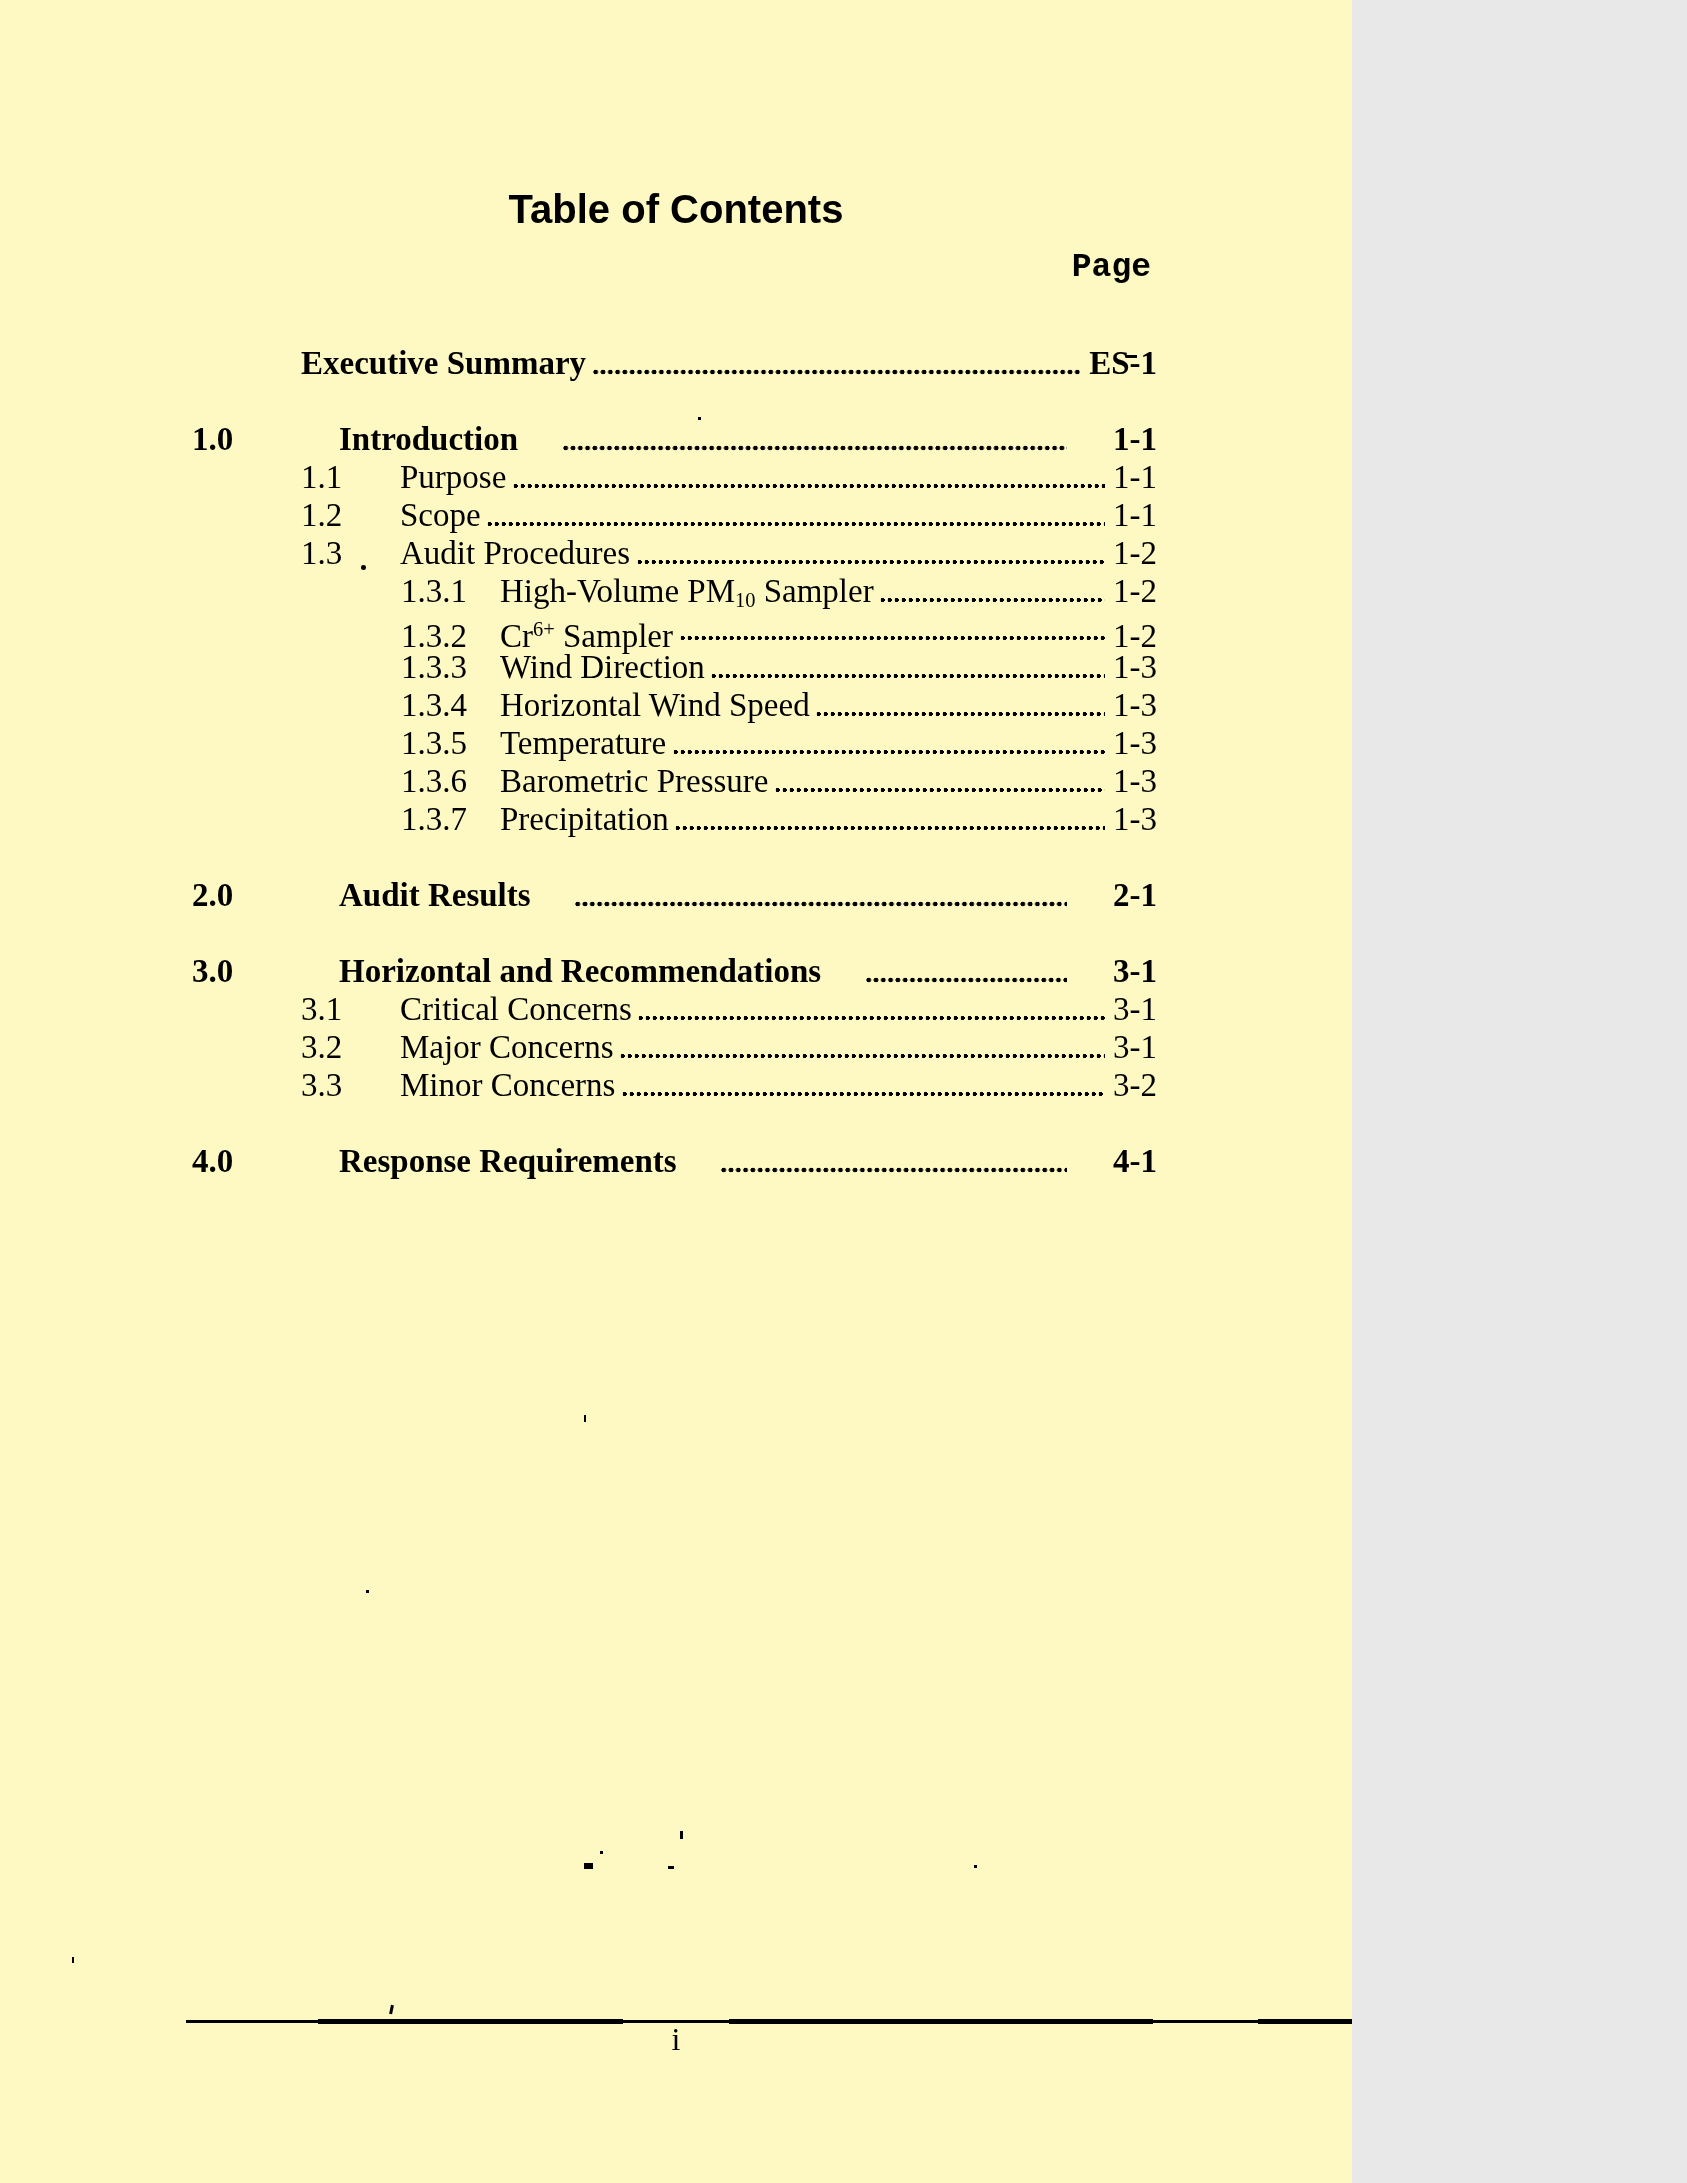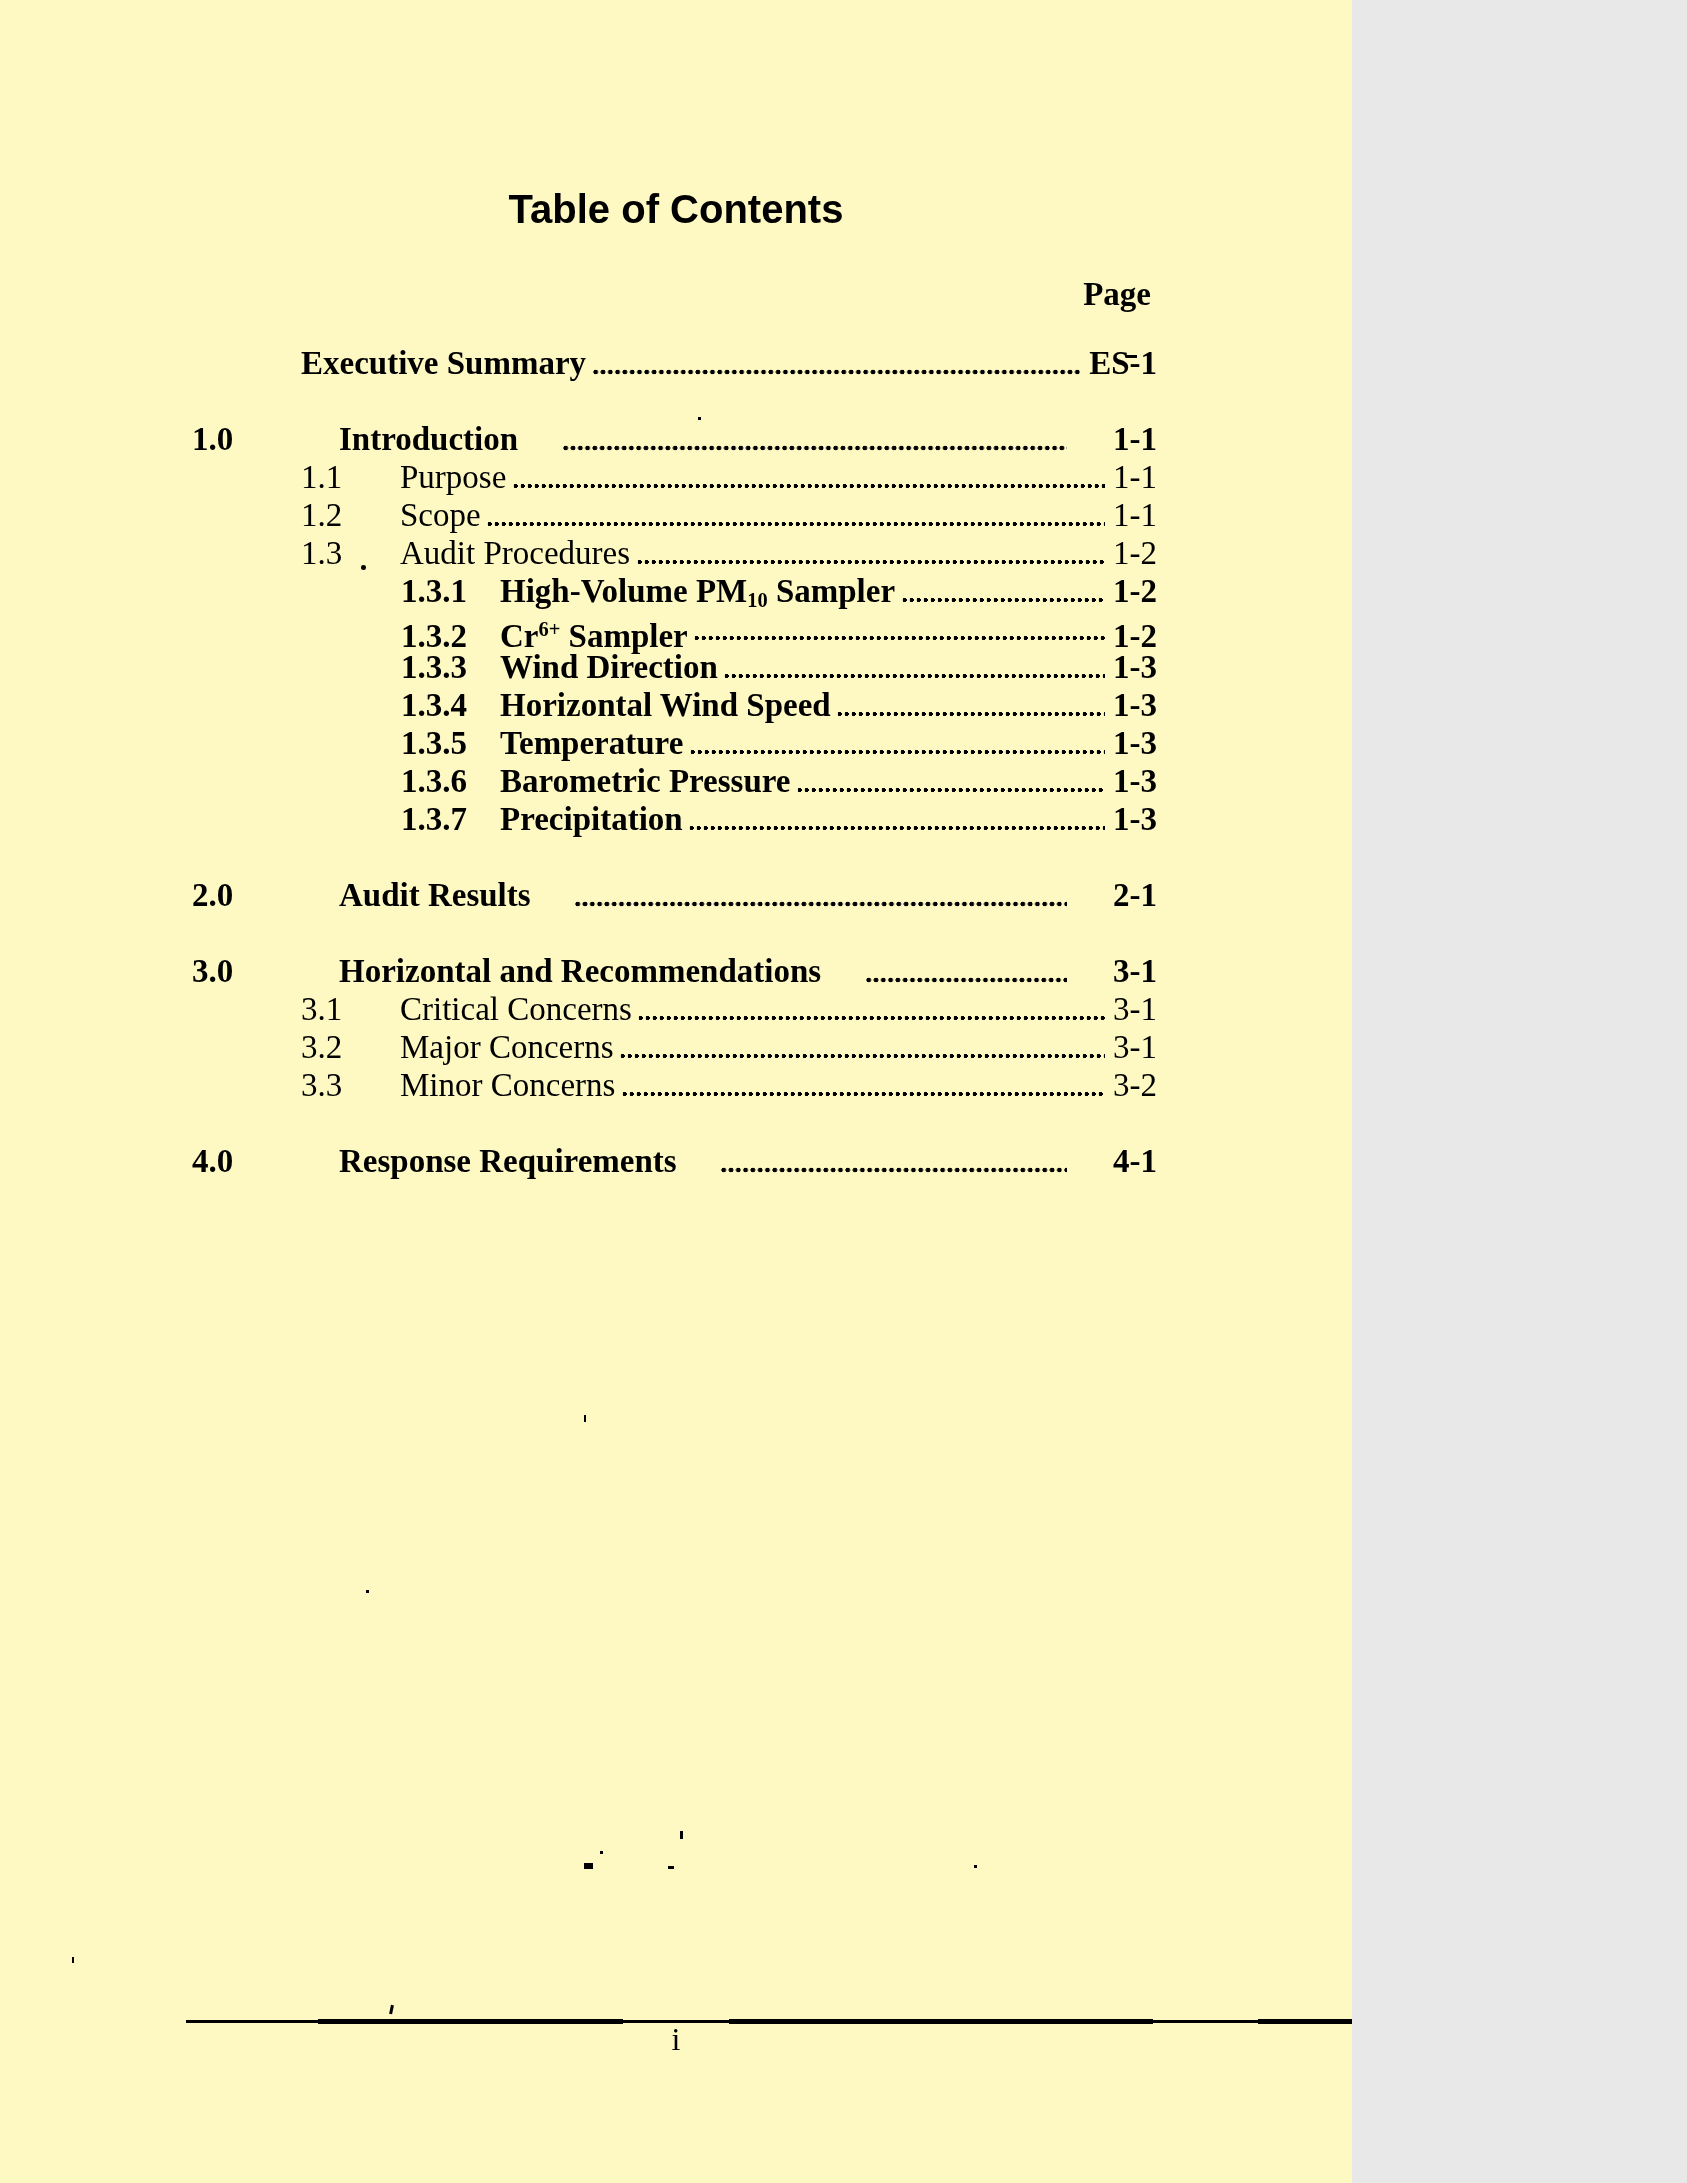--- a/index.html
+++ b/index.html
@@ -11,39 +11,39 @@
     font-family:"Liberation Serif","DejaVu Serif",serif;
     overflow:hidden;
   }
   .title{
     position:absolute;top:189px;left:0;width:100%;
     text-align:center;margin:0;
     font-family:"Liberation Sans","DejaVu Sans",sans-serif;
     font-weight:bold;font-size:40px;line-height:1;
   }
   .page-label{
-    position:absolute;top:278px;right:201px;
-    font-family:Liberation Serif, serif;
+    position:absolute;top:251px;right:201px;
+    font-family:Liberation Mono, monospace;
     font-weight:bold;font-size:33px;line-height:1;
   }
   .toc{
     position:absolute;left:192px;right:195px;top:344px;
     font-size:33px;
   }
   .row{
     display:flex;align-items:baseline;
     line-height:38px;height:38px;white-space:nowrap;
   }
   .row.gap{margin-top:38px;gap:38px;}
   .row.bold{font-weight:bold;justify-content:flex-end;}
   .num{flex:0 0 auto;}
   .lv0 .num{width:109px;}
   .lv1{padding-left:109px;}
   .lv1 .num{width:99px;}
-  .lv2{padding-left:209px;font-weight:bold;}
+  .lv2{padding-left:209px;}
   .lv2 .num{width:99px;}
   .label{flex:0 0 auto;}
   .label sub{font-size:0.62em;vertical-align:-0.22em;}
   .label sup{font-size:0.62em;vertical-align:0.55em;}
   .leader{
     flex:1 1 auto;align-self:flex-end;
     height:8px;margin:0 8px 6px 6.6px;min-width:26.5px;
     background-image:radial-gradient(circle at 2.7px 4px,#000 1.9px,transparent 2.3px);
     background-size:7px 8px;background-repeat:repeat-x;
   }

